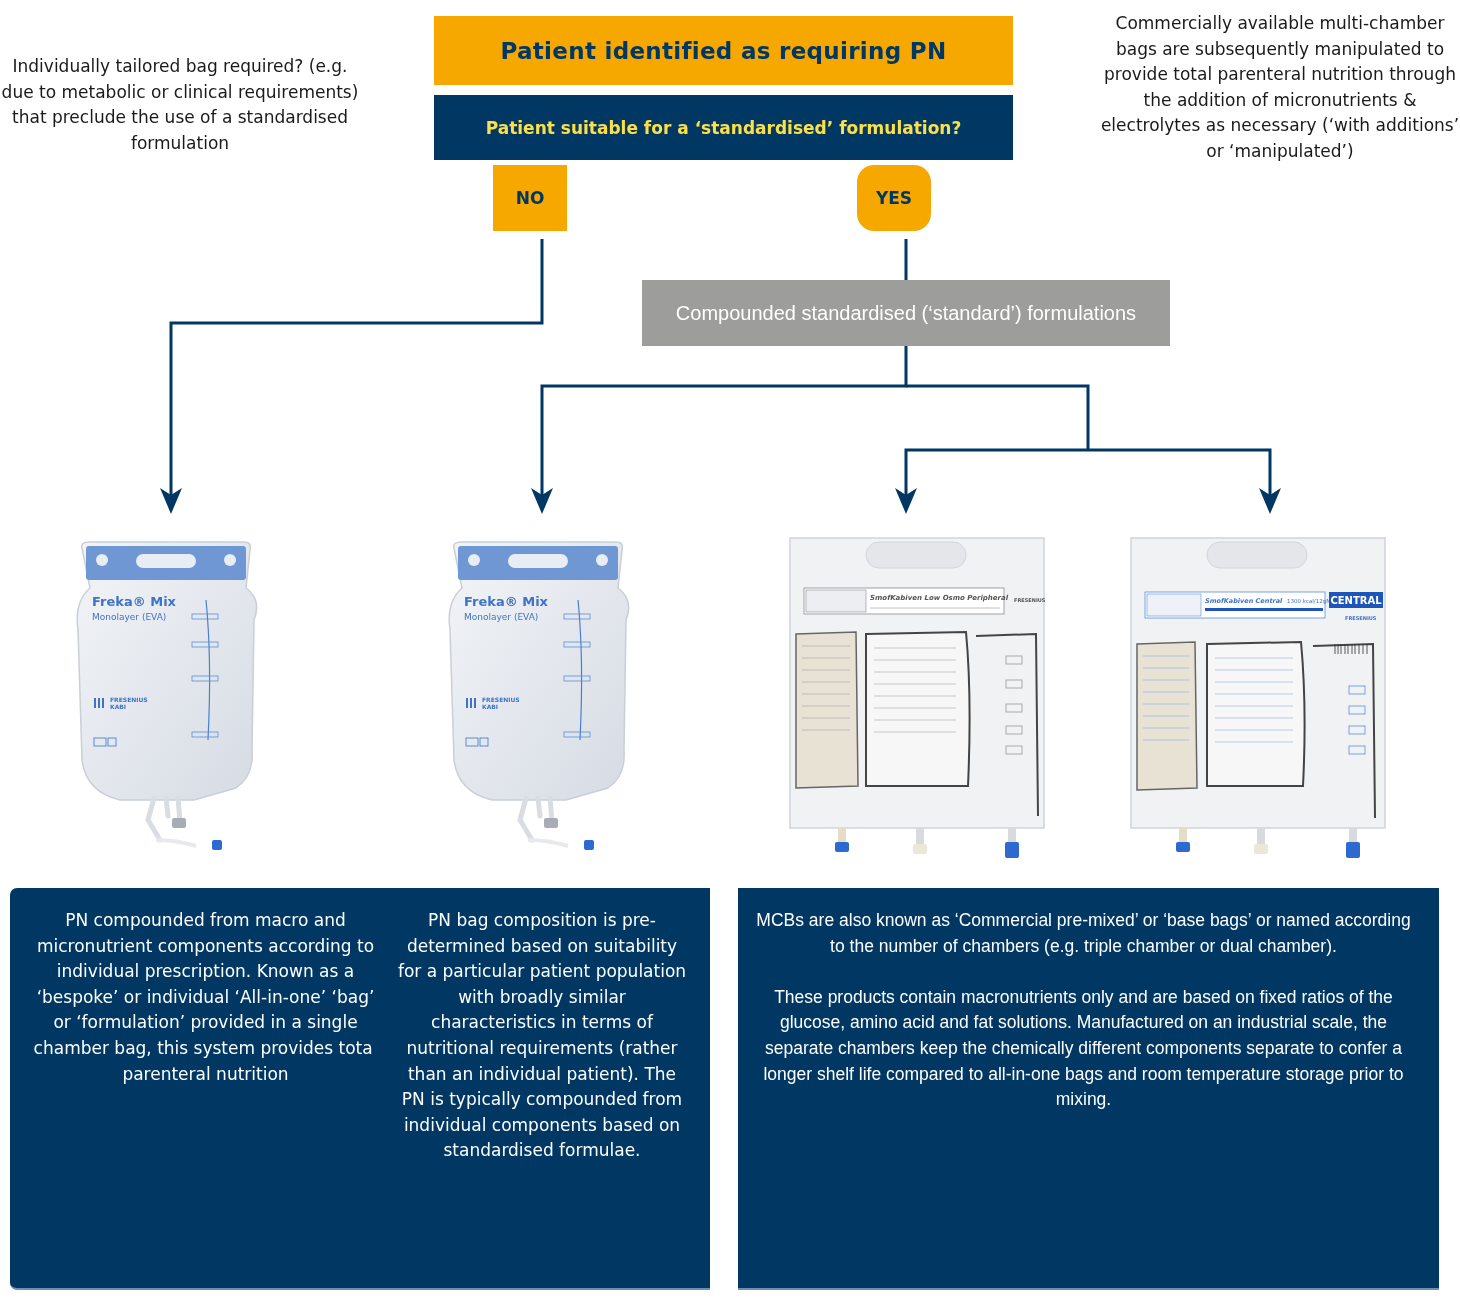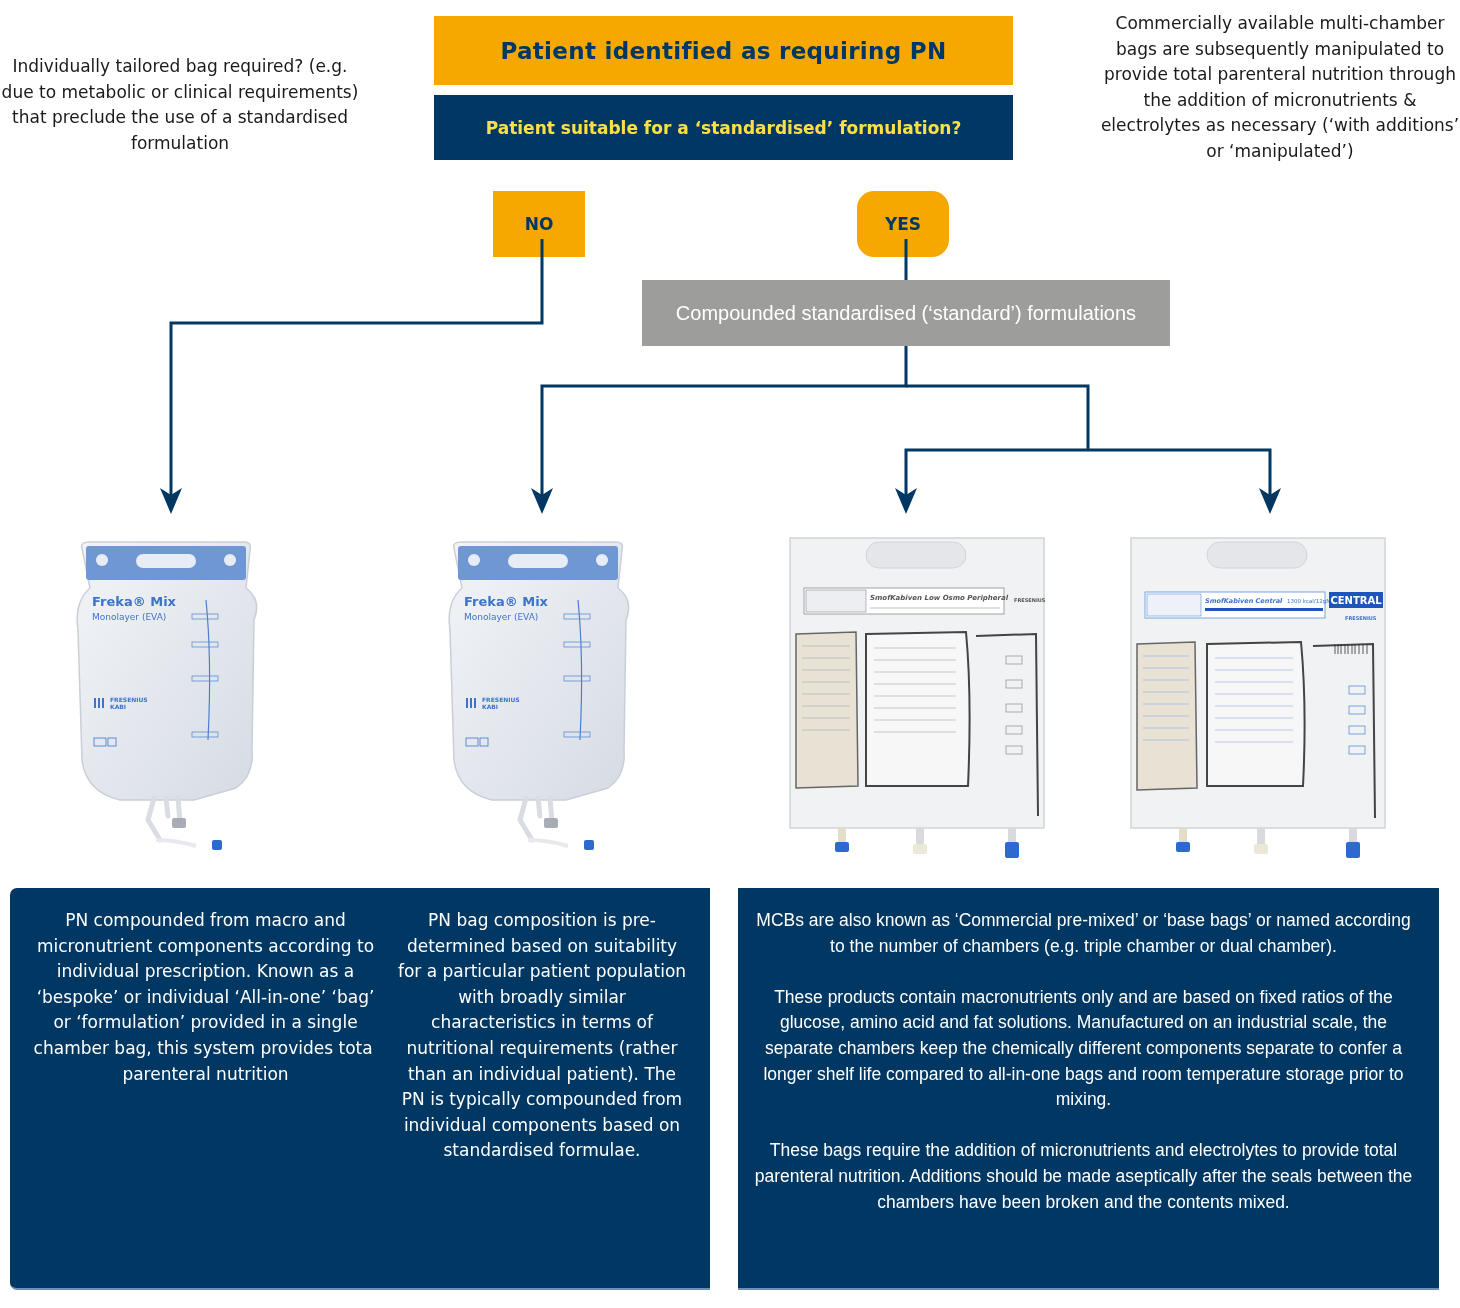--- a/index.html
+++ b/index.html
@@ -16,21 +16,21 @@
   .box { position: absolute; display: flex; align-items: center; justify-content: center; text-align: center; }
   .box-title {
     left: 434px; top: 16px; width: 579px; height: 69px; background: #f6a800;
     color: #003763; font-weight: bold; font-size: 23px; letter-spacing: 0.3px;
   }
   .box-question {
     left: 434px; top: 95px; width: 579px; height: 65px; background: #003763;
     color: #fde047; font-weight: bold; font-size: 17px;
   }
   .box-no, .box-yes {
-    top: 191px; width: 92px; height: 66px; background: #f6a800;
+    top: 165px; width: 74px; height: 66px; background: #f6a800;
     color: #003763; font-weight: bold; font-size: 17px;
   }
   .box-no { left: 493px; }
   .box-yes { left: 857px; border-radius: 17px; }
   .box-standard {
     left: 642px; top: 280px; width: 528px; height: 66px; background: #9d9d9c;
     color: #ffffff; font-size: 20px; font-family: Liberation Sans, sans-serif;
   }
 
   svg.connectors { position: absolute; left: 0; top: 0; width: 1460px; height: 1308px; pointer-events: none; }
@@ -292,14 +292,13 @@
 
 <div class="panel panel-1">
   <p>PN compounded from macro and micronutrient components according to individual prescription. Known as a ‘bespoke’ or individual ‘All-in-one’ ‘bag’ or ‘formulation’ provided in a single chamber bag, this system provides total parenteral nutrition</p>
 </div>
 <div class="panel panel-2">
   <p>PN bag composition is pre-determined based on suitability for a particular patient population with broadly similar characteristics in terms of nutritional requirements (rather than an individual patient). The PN is typically compounded from individual components based on standardised formulae.</p>
 </div>
 <div class="panel panel-3">
   <p>MCBs are also known as ‘Commercial pre-mixed’ or ‘base bags’ or named according to the number of chambers (e.g. triple chamber or dual chamber).</p>
   <p>These products contain macronutrients only and are based on fixed ratios of the glucose, amino acid and fat solutions. Manufactured on an industrial scale, the separate chambers keep the chemically different components separate to confer a longer shelf life compared to all-in-one bags and room temperature storage prior to mixing.</p>
-  <p>These bags require the addition of micronutrients and electrolytes to provide total parenteral nutrition. Additions should be made aseptically after the seals between the chambers have been broken and the contents mixed.</p>
 </div>
 
 </body></html>

